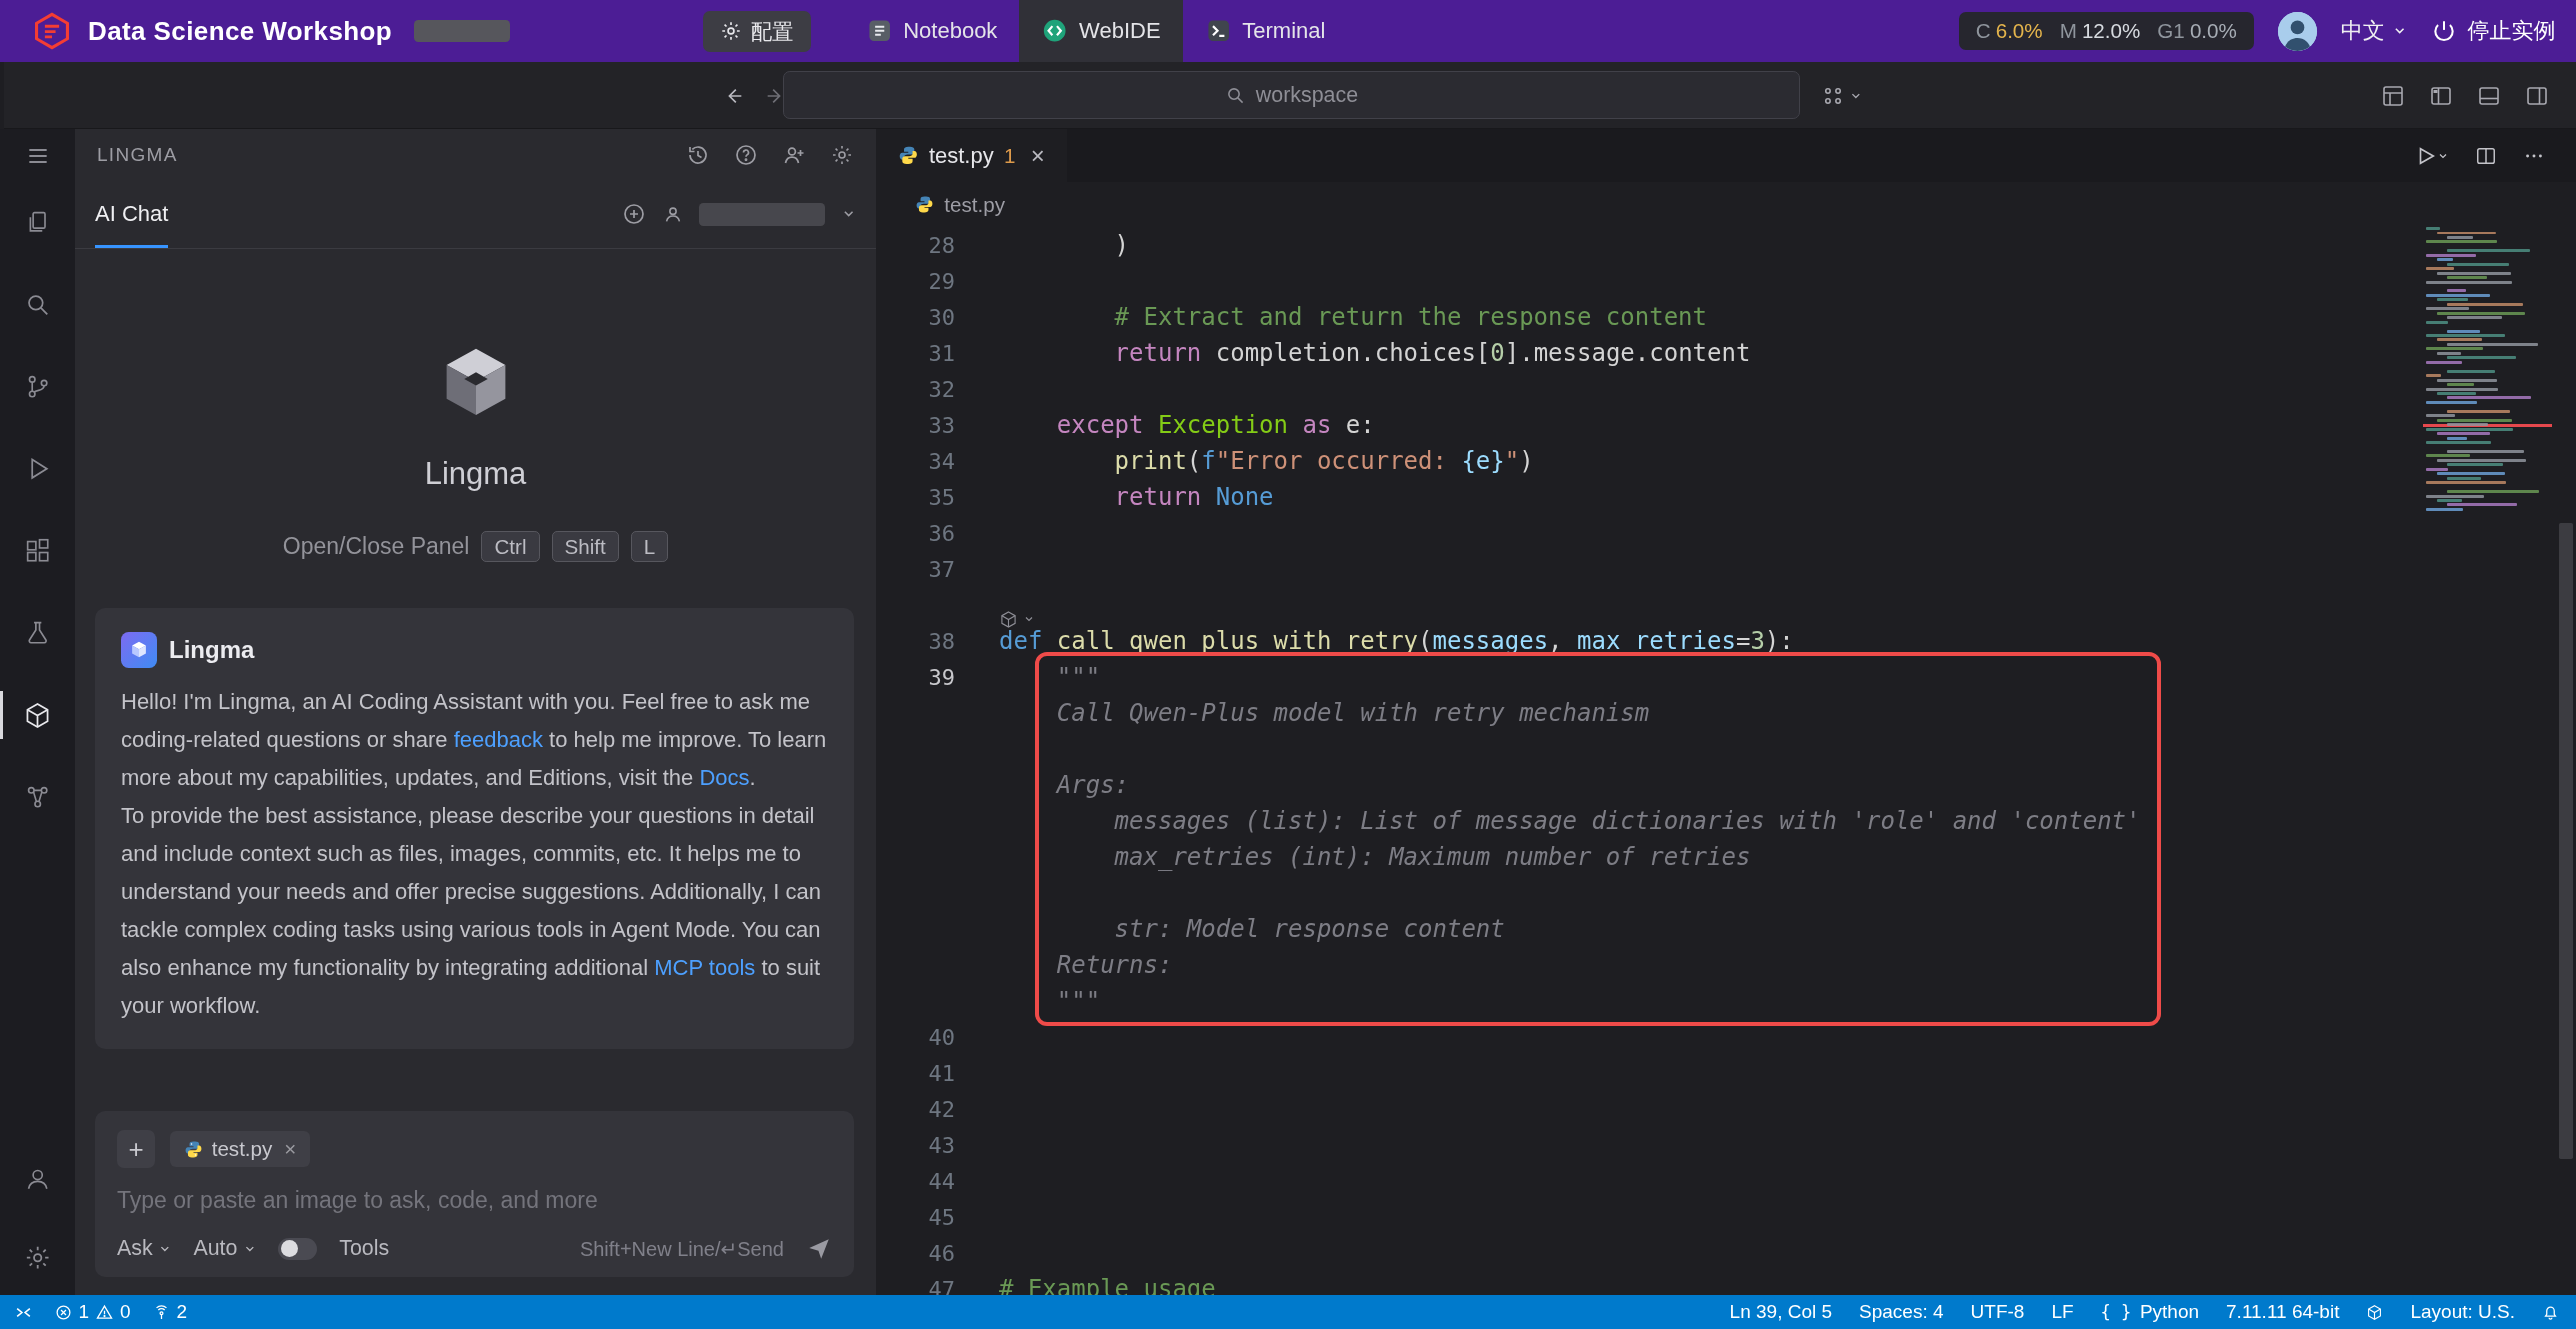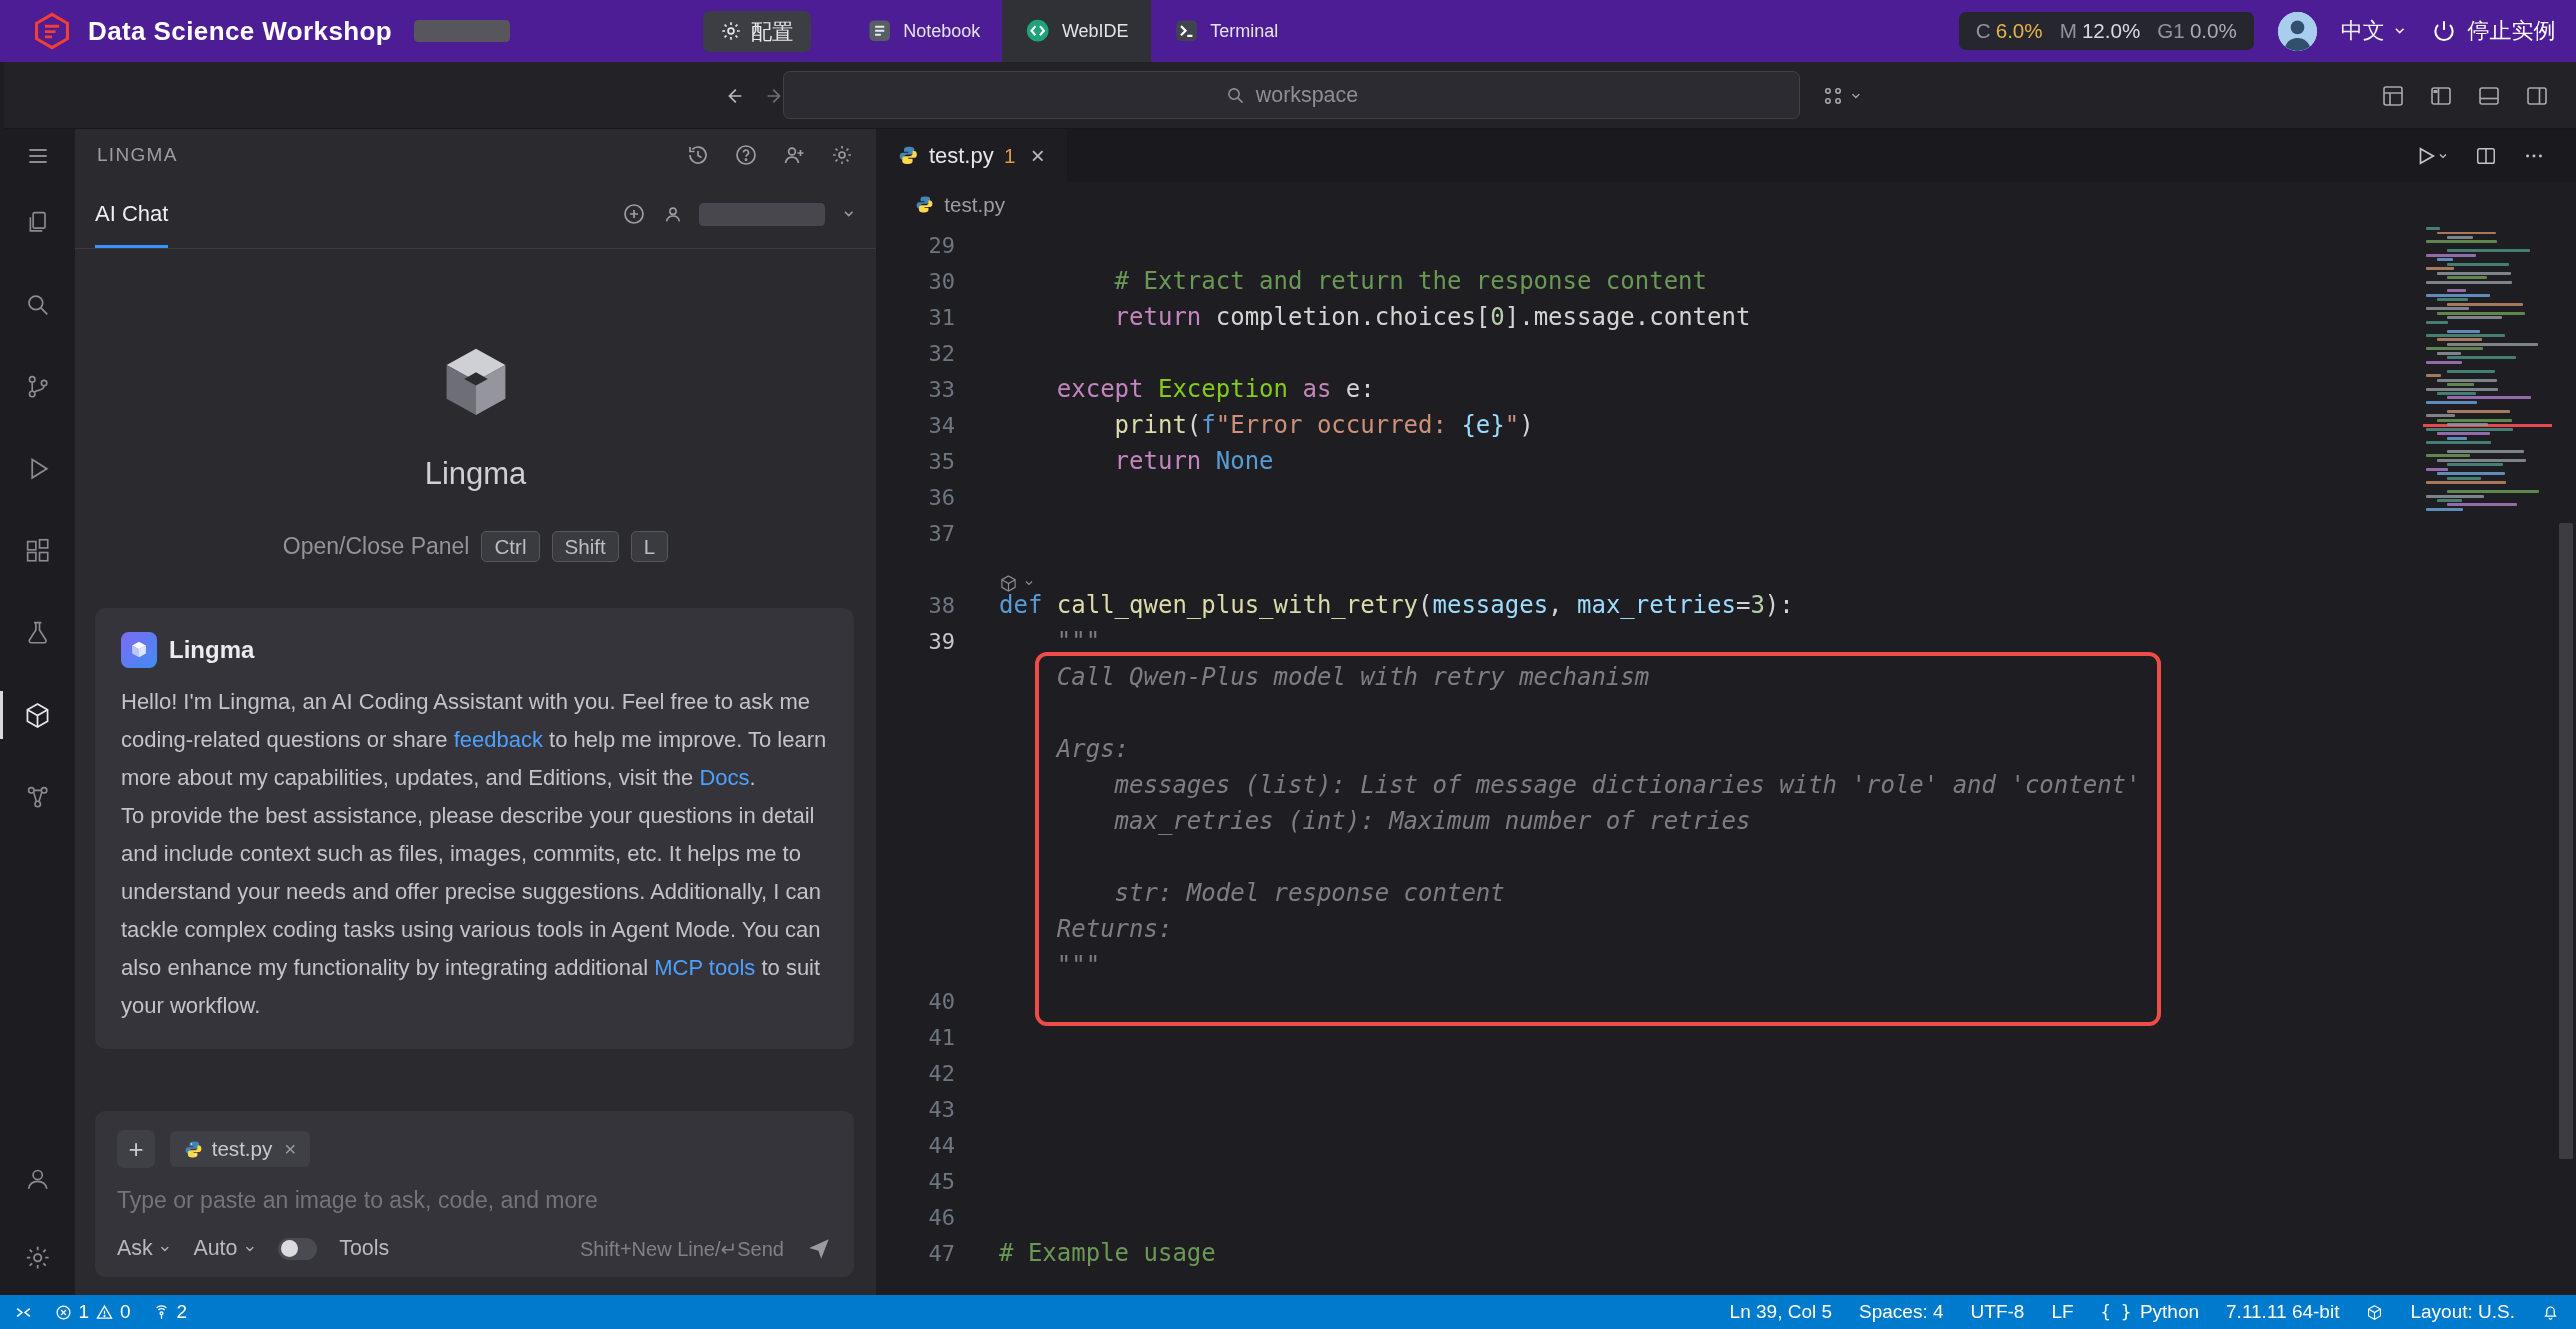--- a/index.html
+++ b/index.html
@@ -7,21 +7,21 @@
   body{background:#1e1e22;font-family:"Liberation Sans",sans-serif;color:#d6d6da;position:relative}
   svg{display:block}
   .screen{position:absolute;inset:0}
 
   
   .topbar{position:absolute;left:0;top:0;width:2576px;height:62px;background:#4c1d95;display:flex;align-items:center;padding-left:33px}
   .app-title{font-size:26px;font-weight:bold;color:#fff;margin-left:17px;letter-spacing:0.4px}
   .redacted{background:#56565c;border-radius:4.3px}
   .redacted-top{width:96px;height:22px;margin-left:22px}
   .cfg-btn{margin-left:193px;height:41px;display:flex;align-items:center;gap:8.6px;background:#3d3d44;border:none;border-radius:6.9px;padding:0 17px;color:#e8e8ec;font-size:21.4px;cursor:pointer}
-  .top-tab{height:62px;display:flex;align-items:center;gap:10.3px;padding:0 22px;color:#e4e4e8;font-size:18px;cursor:pointer}
+  .top-tab{height:62px;display:flex;align-items:center;gap:10.3px;padding:0 22px;color:#e4e4e8;font-size:22px;cursor:pointer}
   .top-tab.first{margin-left:33px}
   .top-tab.active{background:#303037}
   .tt-icon{width:27.4px;height:27.4px;border-radius:5.1px;display:flex;align-items:center;justify-content:center}
   .top-right{margin-left:auto;display:flex;align-items:center;gap:24px;padding-right:20.6px}
   .metrics{height:38px;background:#26262e;border-radius:6.9px;display:flex;align-items:center;gap:17px;padding:0 17px;font-size:20.6px}
   .m-label{color:#8f959d}
   .m-val{margin-left:5.1px}
   .m-gold{color:#e4b44c}
   .m-white{color:#d7dbe0}
   .m-dim{color:#a7adb5}
@@ -516,20 +516,21 @@
       <span>
           <svg width="19" height="19" viewBox="0 0 24 24">
             <path fill="#4584b6" d="M12 2c-3 0-5 1-5 3v3h5v1H5c-2 0-3 2-3 4s1 4 3 4h2v-3c0-2 2-3 4-3h5c1.7 0 3-1.3 3-3V5c0-2-2-3-5-3h-2z"></path>
             <path fill="#ffd94a" d="M12 22c3 0 5-1 5-3v-3h-5v-1h7c2 0 3-2 3-4s-1-4-3-4h-2v3c0 2-2 3-4 3H8c-1.7 0-3 1.3-3 3v3c0 2 2 3 5 3h2z"></path>
           </svg>
         </span>
       <span>test.py</span>
     </div>
 
     <div class="code-area">
+        <div class="code-row"><span class="ln">28</span><span class="code-text"><span class="tk-txt">        )</span></span></div>
         <div class="code-row"><span class="ln">29</span><span class="code-text"></span></div>
         <div class="code-row"><span class="ln">30</span><span class="code-text"><span class="tk-txt">        </span><span class="tk-com"># Extract and return the response content</span></span></div>
         <div class="code-row"><span class="ln">31</span><span class="code-text"><span class="tk-txt">        </span><span class="tk-ctrl">return</span><span class="tk-txt"> completion.choices[</span><span class="tk-num">0</span><span class="tk-txt">].message.content</span></span></div>
         <div class="code-row"><span class="ln">32</span><span class="code-text"></span></div>
         <div class="code-row"><span class="ln">33</span><span class="code-text"><span class="tk-txt">    </span><span class="tk-ctrl">except</span><span class="tk-txt"> </span><span class="tk-type">Exception</span><span class="tk-txt"> </span><span class="tk-ctrl">as</span><span class="tk-txt"> e:</span></span></div>
         <div class="code-row"><span class="ln">34</span><span class="code-text"><span class="tk-txt">        </span><span class="tk-fn">print</span><span class="tk-txt">(</span><span class="tk-kw">f</span><span class="tk-str">"Error occurred: </span><span class="tk-var">{e}</span><span class="tk-str">"</span><span class="tk-txt">)</span></span></div>
         <div class="code-row"><span class="ln">35</span><span class="code-text"><span class="tk-txt">        </span><span class="tk-ctrl">return</span><span class="tk-txt"> </span><span class="tk-kw">None</span></span></div>
         <div class="code-row"><span class="ln">36</span><span class="code-text"></span></div>
         <div class="code-row"><span class="ln">37</span><span class="code-text"></span></div>
         <div class="code-row"><span class="ln"></span><span class="code-text" style="padding-left: 0px;">

